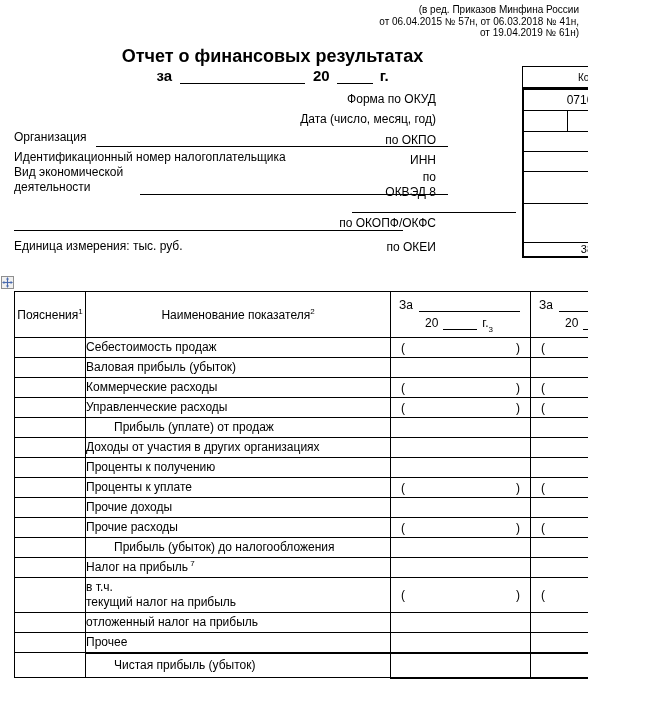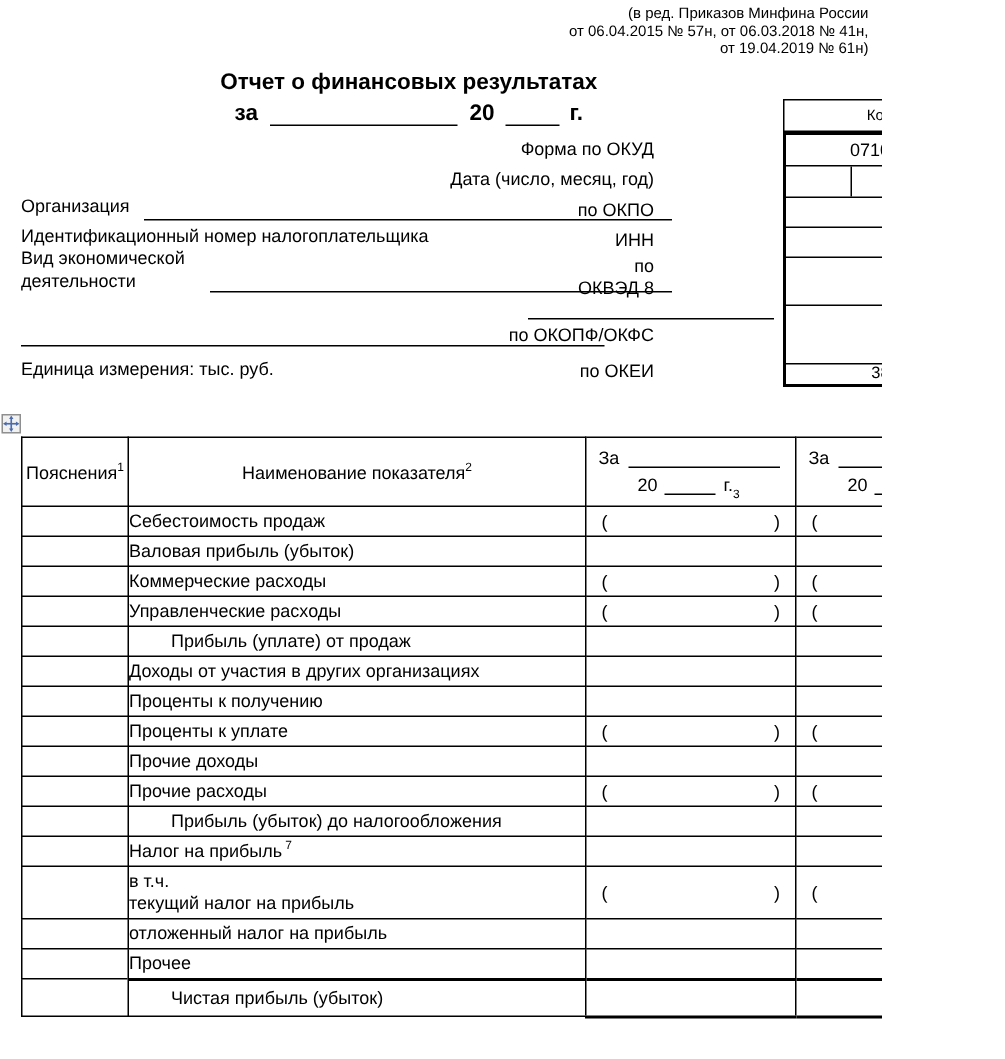--- a/index.html
+++ b/index.html
@@ -8,21 +8,21 @@
     font-family:"Liberation Sans", sans-serif; color:#000; overflow:hidden;
   }
   
   .note {
     position:absolute; top:4px; right:9px; font-size:10px; line-height:11.5px;
     text-align:right; white-space:pre-line;
   }
   
   .title1 {
     position:absolute; top:46px; left:0; width:545px; text-align:center;
-    font-size:15px; font-weight:bold;
+    font-size:18px; font-weight:bold;
   }
   .title2 {
     position:absolute; top:67px; left:0; width:545px; font-size:15px; font-weight:bold;
     display:flex; justify-content:center; align-items:flex-end;
   }
   .blank { display:inline-block; border-bottom:1px solid #000; height:15px; }
   .b-period { width:125px; margin:0 8px; }
   .b-year   { width:36px;  margin:0 7px; }
   
   .kody-cell {

